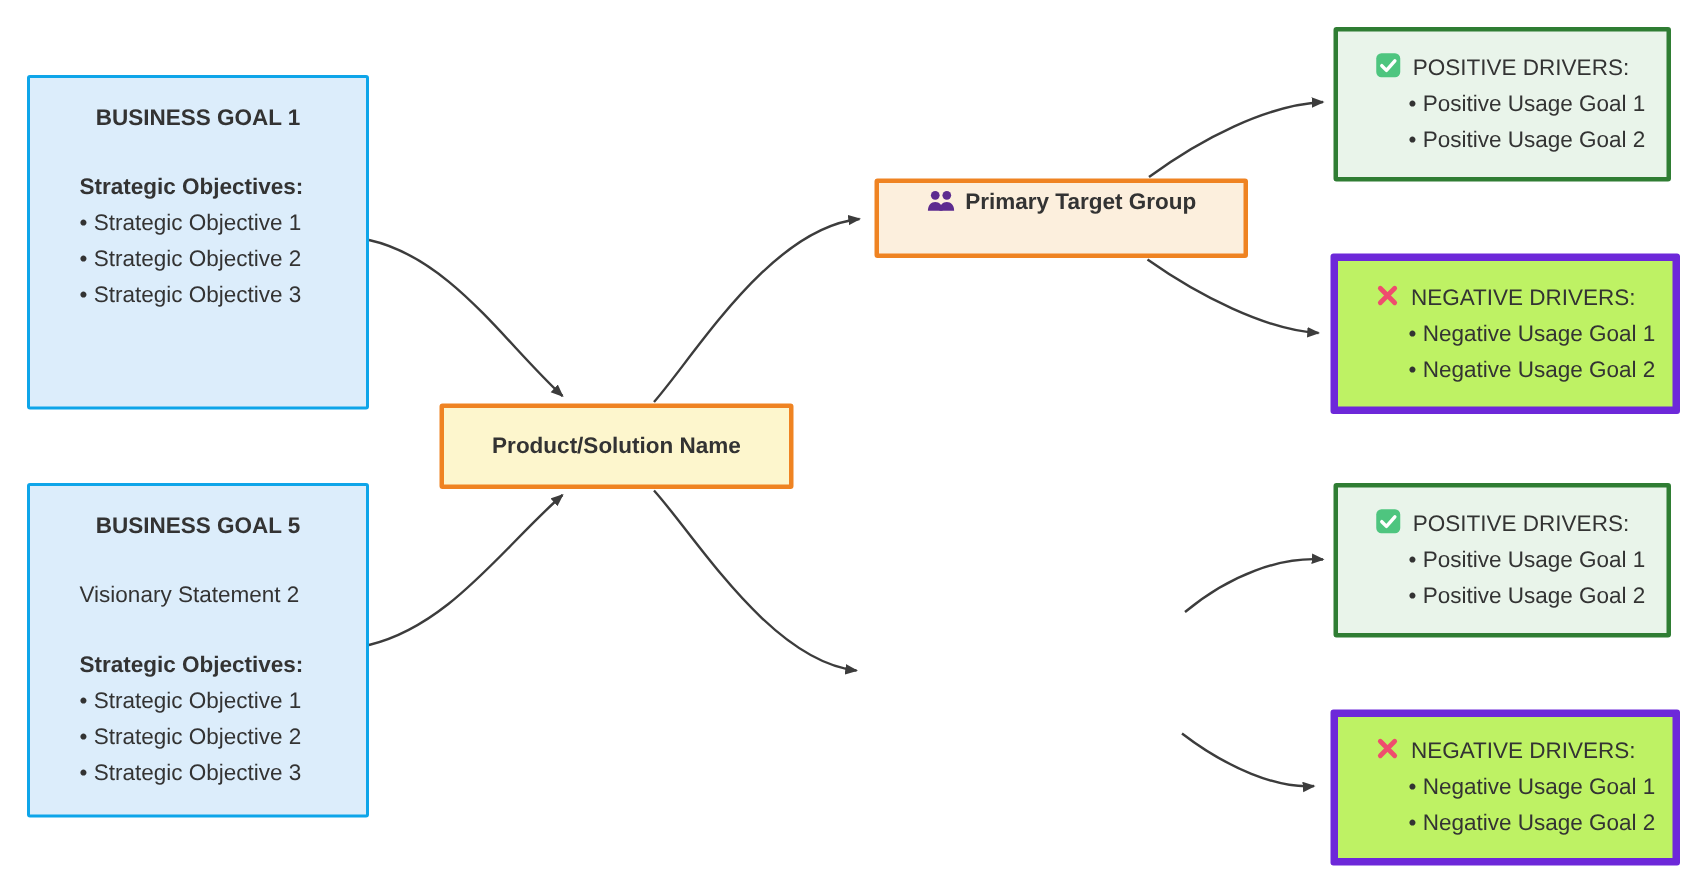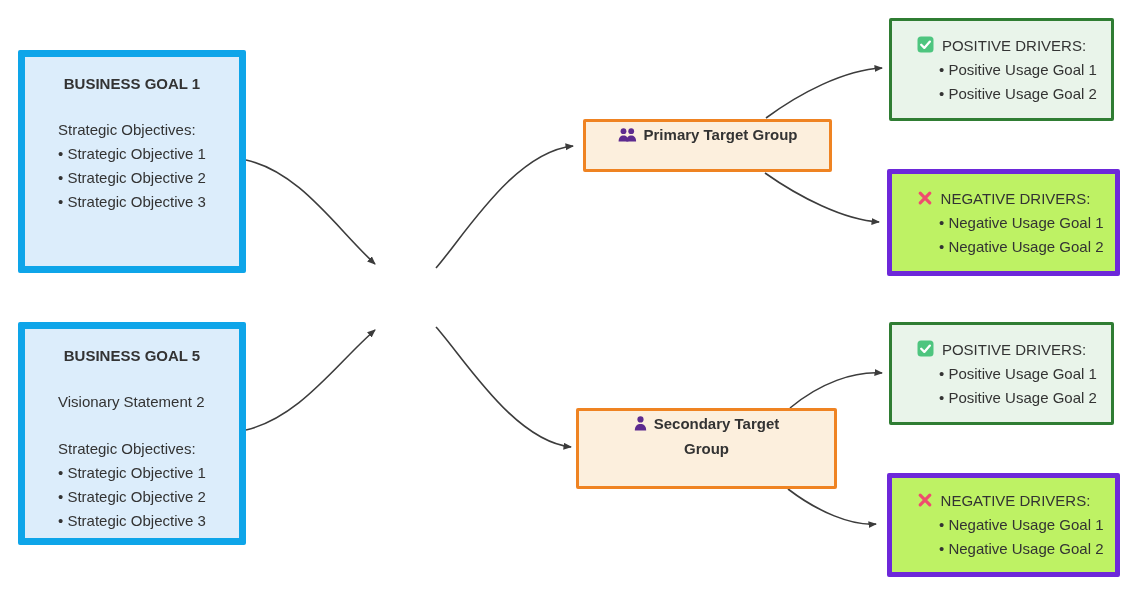--- a/index.html
+++ b/index.html
@@ -15,28 +15,28 @@
   .edges{position:absolute;left:0;top:0;z-index:0;}
   .node{
     position:absolute;
     box-sizing:border-box;
     border-radius:2px;
     z-index:1;
     background:#fff;
   }
   
   .goal{
-    border:7px solid #0ea5e9;
+    border:2px solid #0ea5e9;
     background:#DCEDFB;
     padding:15px 12px 0 12px;
     line-height:24px;
   }
   .goal-title{text-align:center;font-weight:700;margin-bottom:22px;}
   .goal-vision{padding-left:21px;margin-bottom:23px;}
-  .goal-objheading{font-weight:400;padding-left:21px;}
+  .goal-objheading{font-weight:700;padding-left:21px;}
   .bullet-item{padding-left:21px;}
   .bullet-item::before{content:"• ";}
   
   .product{
     border:3px solid #EF8322;
     background:#FDF6CD;
     display:flex;align-items:center;justify-content:center;
     font-weight:700;
   }
   
@@ -97,44 +97,37 @@
 
   <div class="node goal" style="left:18px;top:322px;width:228px;height:223px;">
     <div class="goal-title">BUSINESS GOAL 5</div>
     <div class="goal-vision">Visionary Statement 2</div>
     <div class="goal-objheading">Strategic Objectives:</div>
     <div class="bullet-item">Strategic Objective 1</div>
     <div class="bullet-item">Strategic Objective 2</div>
     <div class="bullet-item">Strategic Objective 3</div>
   </div>
 
+  <div class="node product" style="left:293px;top:269px;width:236px;height:57px;">
+    <span>Product/Solution Name</span>
+  </div>
 
   <div class="node group" style="left:583px;top:119px;width:249px;height:53px;">
     <div class="group-label">
       <span class="icon">
         <svg width="19" height="14" viewBox="0 0 19 14" fill="#5D2B8F">
           <circle cx="5.5" cy="3.2" r="2.9"></circle>
           <path d="M0.6,13.5 C0.6,9.6 2.8,7.6 5.5,7.6 C8.2,7.6 10.4,9.6 10.4,13.5 Z"></path>
           <circle cx="13.2" cy="3.2" r="2.9"></circle>
           <path d="M8.3,13.5 C8.3,9.6 10.5,7.6 13.2,7.6 C15.9,7.6 18.1,9.6 18.1,13.5 Z"></path>
         </svg>
       </span><span>Primary Target Group</span>
     </div>
   </div>
 
-  <div class="node group" style="left:576px;top:408px;width:261px;height:81px;">
-    <div class="group-label narrow">
-      <span class="icon">
-        <svg width="13" height="15" viewBox="0 0 13 15" fill="#5D2B8F">
-          <circle cx="6.5" cy="3.4" r="3.1"></circle>
-          <path d="M0.8,14.5 C0.8,9.9 3.4,8 6.5,8 C9.6,8 12.2,9.9 12.2,14.5 Z"></path>
-        </svg>
-      </span><span>Secondary Target Group</span>
-    </div>
-  </div>
 
   <div class="node drivers positive" style="left:889px;top:18px;width:225px;height:103px;">
     <div class="drivers-title">
       <span class="icon">
         <svg width="17" height="17" viewBox="0 0 17 17">
           <rect x="0.5" y="0.5" width="16" height="16" rx="3.5" fill="#4EC57F"></rect>
           <path d="M4.2,8.8 L7.3,11.9 L12.9,5.6" stroke="#ffffff" stroke-width="2.3" fill="none" stroke-linecap="round" stroke-linejoin="round"></path>
         </svg>
       </span><span>POSITIVE DRIVERS:</span>
     </div>

